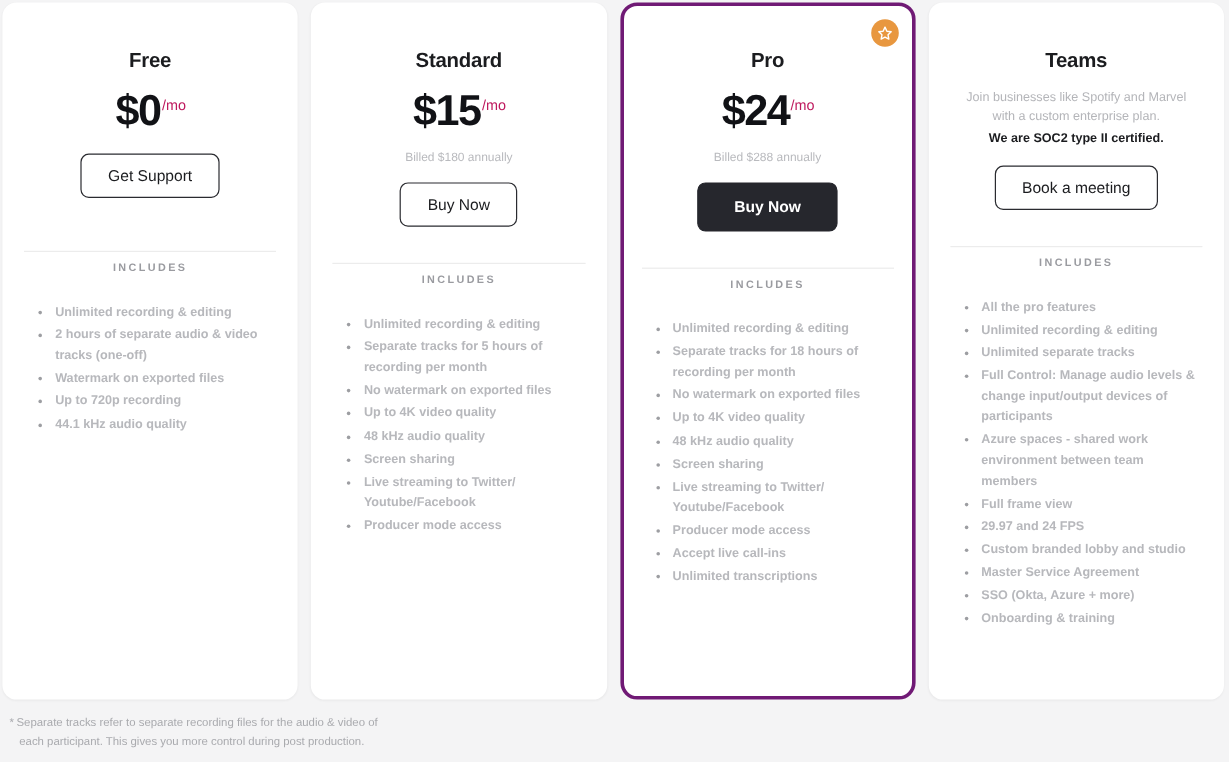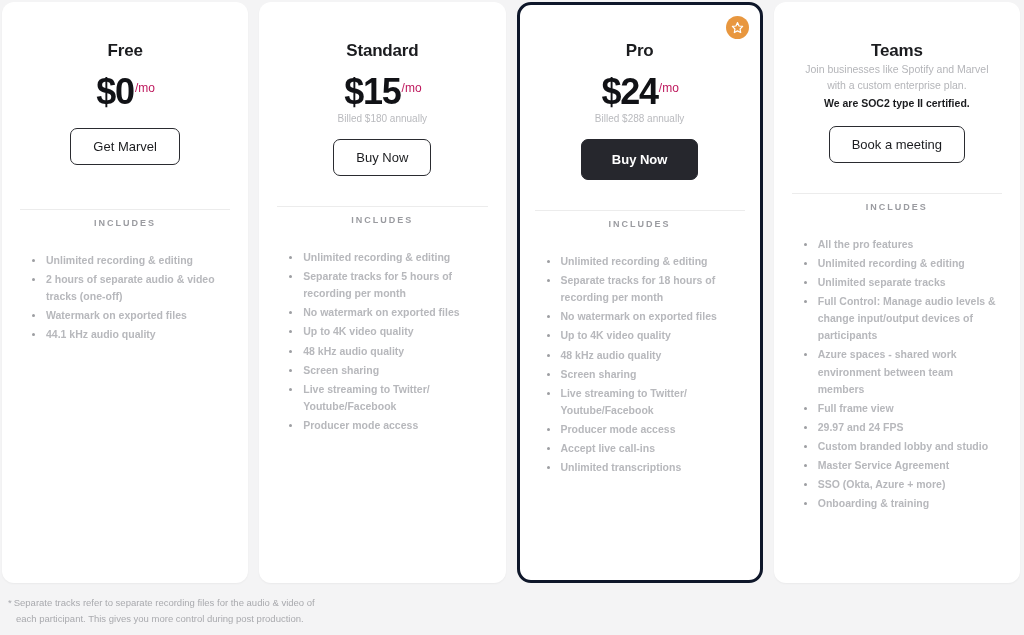--- a/index.html
+++ b/index.html
@@ -27,21 +27,21 @@
     width: 247px;
     background: #ffffff;
     border-radius: 12px;
     padding: 30px 18px 18px 18px;
     position: relative;
     min-height: 581px;
     box-shadow: 0 1px 2px rgba(0,0,0,0.045);
   }
 
   .card.featured {
-    border: 3px solid #0f172a;
+    border: 3px solid #701a75;
     border-radius: 14px;
     padding: 27px 15px 15px 15px;
     box-shadow: none;
   }
 
   .badge {
     position: absolute;
     top: 11px;
     right: 11px;
     width: 23px;
@@ -79,20 +79,21 @@
     color: #be185d;
     position: relative;
     top: -12px;
     left: 1px;
   }
 
   .billed {
     text-align: center;
     font-size: 10px;
     color: #b9babe;
+    margin-top: 13px;
   }
 
   .cta-wrap { text-align: center; margin-top: 15px; }
 
   .cta {
     display: inline-block;
     font-size: 13px;
     padding: 11px 22px;
     border-radius: 7px;
     border: 1px solid #2a2b30;
@@ -108,20 +109,21 @@
     color: #ffffff;
     font-weight: bold;
     padding: 13px 30px;
   }
 
   .teams-desc {
     text-align: center;
     font-size: 10.5px;
     line-height: 1.55;
     color: #b4b5b9;
+    margin-top: 12px;
     padding: 0 6px;
   }
   .teams-desc .strong {
     color: #1b1c1f;
     font-weight: bold;
     display: block;
     margin-top: 1px;
   }
 
   .divider {
@@ -184,28 +186,29 @@
 <body>
 
 <div class="pricing-grid">
 
   <div class="card free">
     <div class="plan-name">Free</div>
     <div class="price-row">
       <span class="price">$0</span><span class="per">/mo</span>
     </div>
     <div class="cta-wrap">
-      <button class="cta">Get Marvel</button>
+      <button class="cta">Get Support</button>
     </div>
     <div class="divider"></div>
     <div class="includes-label">INCLUDES</div>
     <ul class="feature-list">
       <li>Unlimited recording &amp; editing</li>
       <li>2 hours of separate audio &amp; video tracks (one-off)</li>
       <li>Watermark on exported files</li>
+      <li>Up to 720p recording</li>
       <li>44.1 kHz audio quality</li>
     </ul>
   </div>
 
   <div class="card standard">
     <div class="plan-name">Standard</div>
     <div class="price-row">
       <span class="price">$15</span><span class="per">/mo</span>
     </div>
     <div class="billed">Billed $180 annually</div>

